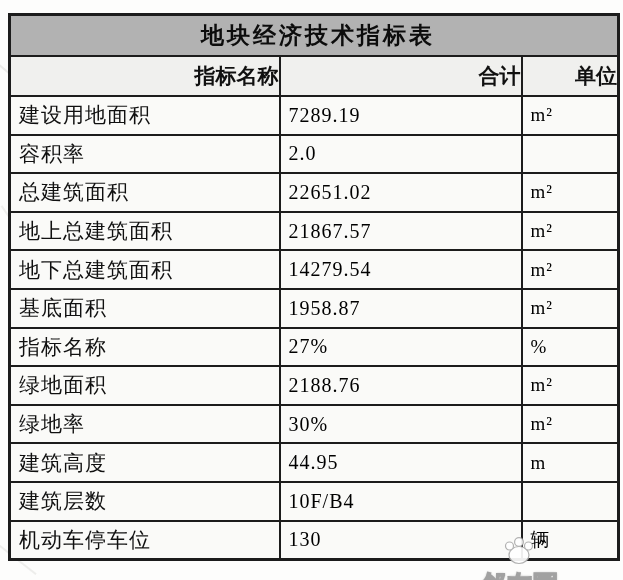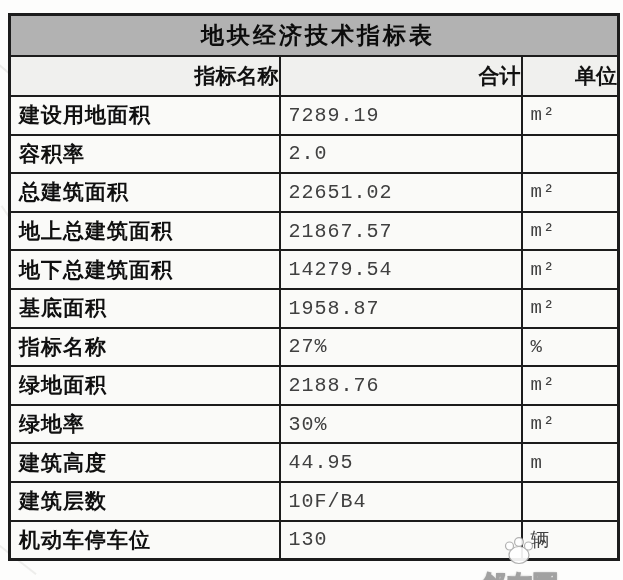--- a/index.html
+++ b/index.html
@@ -49,24 +49,24 @@
     padding:0 0 0 8px;
     font-size:21px;font-weight:700;
   }
   td{
     height:36.6px;
     background:var(--cell-bg);
     padding:0 0 0 8px;
     font-size:21px;
     vertical-align:middle;
   }
-  td.c-name{font-weight:700;letter-spacing:1px;}
+  td.c-name{font-weight:400;letter-spacing:1px;}
   td.c-value,td.c-unit{
-    font-family:Liberation Mono, monospace;
-    font-weight:500;font-size:20px;letter-spacing:1px;color:#404040;
+    font-family:Liberation Serif, serif;
+    font-weight:500;font-size:20px;letter-spacing:1px;color:#000000;
   }
   td.c-unit{font-size:19px;}
 
   .watermark{
     position:absolute;left:481px;top:534px;
     display:flex;align-items:center;gap:2px;
     opacity:.92;pointer-events:none;flex-direction:column;
   }
   .wm-logo{display:inline-block;width:34px;height:32px;}
   .wm-text{

